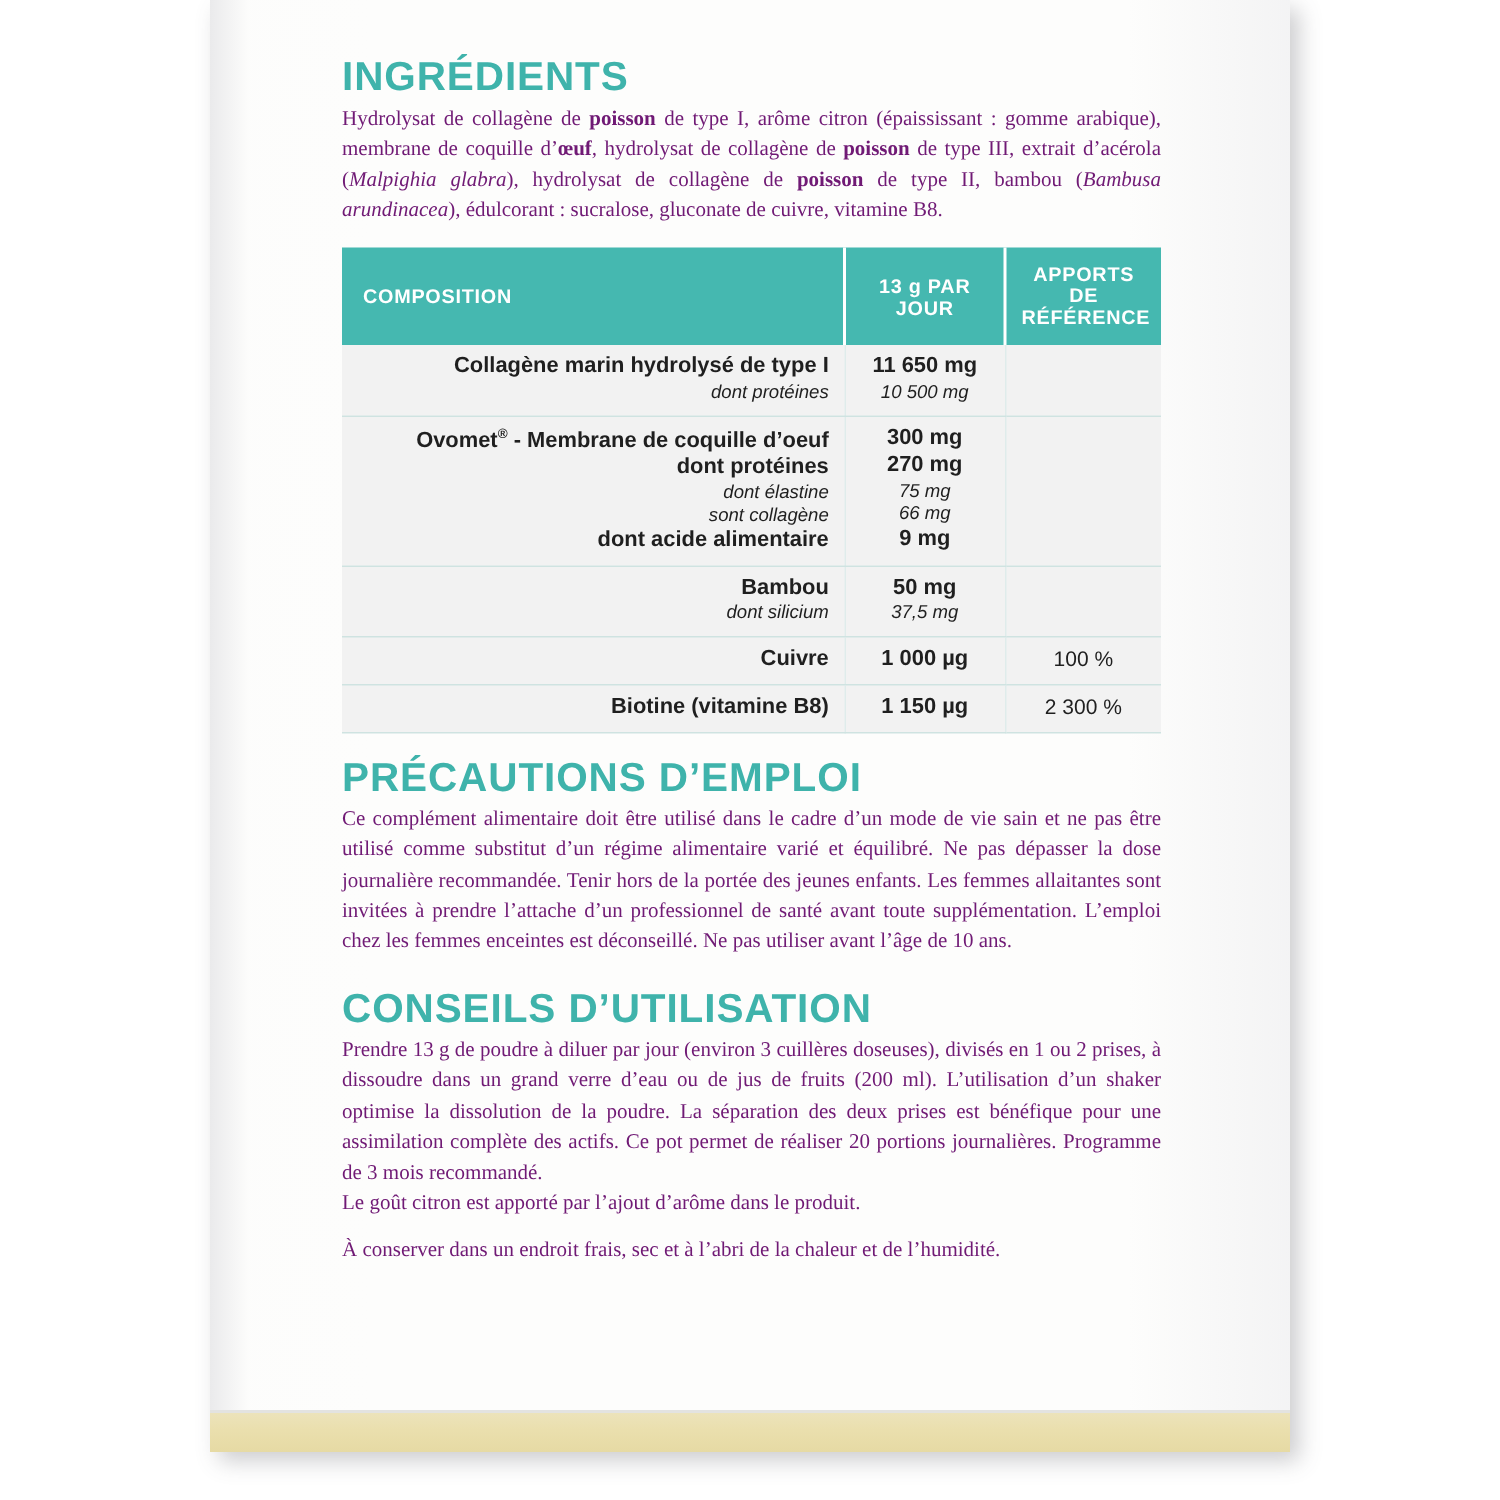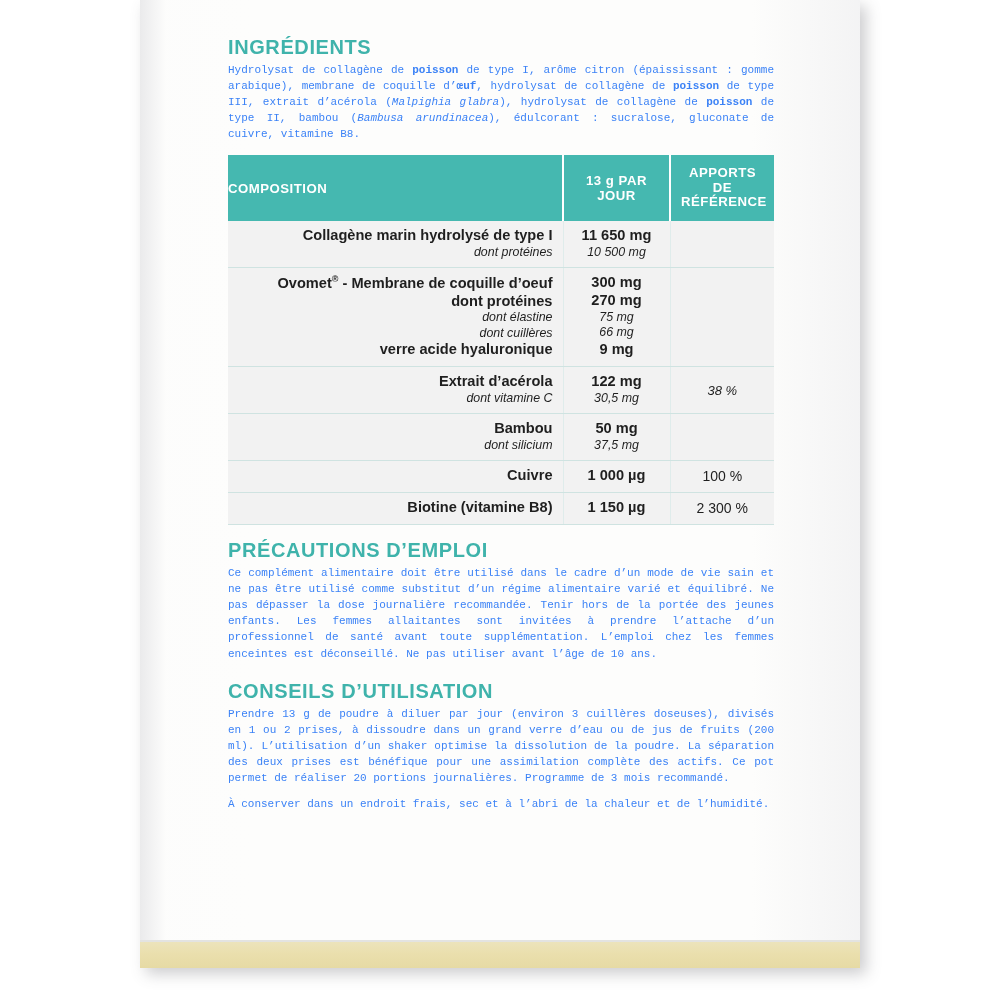--- a/index.html
+++ b/index.html
@@ -61,34 +61,34 @@
   
   #content {
     position: absolute;
     left: 88px;      
     top: 36px;
     width: 546px;    
   }
 
   .section-heading {
     color: #3fb3ab;
-    font-size: 20px;
+    font-size: 27px;
     font-weight: bold;
     letter-spacing: 0.6px;
     line-height: 1.15;
     margin-bottom: 3px;
     font-family: "Liberation Sans", sans-serif;
   }
 
   .body-text {
-    color: #3b82f6;
-    font-size: 11px;
+    color: #701a75;
+    font-size: 14px;
     line-height: 1.46;
     text-align: justify;
-    font-family: Liberation Mono, monospace;
+    font-family: Liberation Serif, serif;
   }
   .body-text.no-justify { text-align: left; }
 
   .body-text b { font-weight: bold; }
   .body-text i { font-style: italic; }
 
   
   #composition-table {
     width: 100%;
     margin-top: 13px;
@@ -107,21 +107,21 @@
     color: #ffffff;
     font-size: 13.2px;
     font-weight: bold;
     letter-spacing: 0.5px;
     padding: 11px 10px;
     vertical-align: middle;
     border-right: 2px solid #ffffff;
     height: 44px;
   }
   #composition-table thead th:last-child { border-right: none; }
-  #composition-table thead th.th-name { text-align: left; padding-left: 0; }
+  #composition-table thead th.th-name { text-align: left; padding-left: 14px; }
   #composition-table thead th.th-dose { text-align: center; }
   #composition-table thead th.th-ref  { text-align: center; line-height: 1.1; }
 
   #composition-table tbody td {
     background: #f2f2f2;
     border-bottom: 1.5px solid #cfe3e1;
     border-right: 1.5px solid #dfeceb;
     padding: 6px 10px 7px 10px;
     vertical-align: middle;
     color: #1f1f1f;
@@ -202,45 +202,34 @@
               <div class="line-main">11 650 mg</div>
               <div class="line-sub">10 500 mg</div>
             </td>
             <td class="cell-ref"></td>
           </tr>
           <tr>
             <td class="cell-name">
               <div class="line-main">Ovomet<sup class="reg">®</sup> - Membrane de coquille d’oeuf</div>
               <div class="line-main">dont protéines</div>
               <div class="line-sub">dont élastine</div>
-              <div class="line-sub">dont cuillères</div>
-              <div class="line-main">verre acide hyaluronique</div>
+              <div class="line-sub">sont collagène</div>
+              <div class="line-main">dont acide alimentaire</div>
             </td>
             <td class="cell-dose">
               <div class="line-main">300 mg</div>
               <div class="line-main">270 mg</div>
               <div class="line-sub">75 mg</div>
               <div class="line-sub">66 mg</div>
               <div class="line-main">9 mg</div>
             </td>
             <td class="cell-ref"></td>
           </tr>
           <tr>
             <td class="cell-name">
-              <div class="line-main">Extrait d’acérola</div>
-              <div class="line-sub">dont vitamine C</div>
-            </td>
-            <td class="cell-dose">
-              <div class="line-main">122 mg</div>
-              <div class="line-sub">30,5 mg</div>
-            </td>
-            <td class="cell-ref"><span class="ref-val">38 %</span></td>
-          </tr>
-          <tr>
-            <td class="cell-name">
               <div class="line-main">Bambou</div>
               <div class="line-sub">dont silicium</div>
             </td>
             <td class="cell-dose">
               <div class="line-main">50 mg</div>
               <div class="line-sub">37,5 mg</div>
             </td>
             <td class="cell-ref"></td>
           </tr>
           <tr>
@@ -265,20 +254,21 @@
     </table>
 
     <div class="block-precautions">
       <div class="section-heading">PRÉCAUTIONS D’EMPLOI</div>
       <div class="body-text">Ce complément alimentaire doit être utilisé dans le cadre d’un mode de vie sain et ne pas être utilisé comme substitut d’un régime alimentaire varié et équilibré. Ne pas dépasser la dose journalière recommandée. Tenir hors de la portée des jeunes enfants. Les femmes allaitantes sont invitées à prendre l’attache d’un professionnel de santé avant toute supplémentation. L’emploi chez les femmes enceintes est déconseillé. Ne pas utiliser avant l’âge de 10 ans.</div>
     </div>
 
     <div class="block-conseils">
       <div class="section-heading">CONSEILS D’UTILISATION</div>
       <div class="body-text">Prendre 13 g de poudre à diluer par jour (environ 3 cuillères doseuses), divisés en 1 ou 2 prises, à dissoudre dans un grand verre d’eau ou de jus de fruits (200 ml). L’utilisation d’un shaker optimise la dissolution de la poudre. La séparation des deux prises est bénéfique pour une assimilation complète des actifs. Ce pot permet de réaliser 20 portions journalières. Programme de 3 mois recommandé.</div>
+      <div class="body-text no-justify">Le goût citron est apporté par l’ajout d’arôme dans le produit.</div>
       <div class="spacer-line"></div>
       <div class="body-text no-justify">À conserver dans un endroit frais, sec et à l’abri de la chaleur et de l’humidité.</div>
     </div>
 
   </div>
 
   <div id="box-bottom-strip-edge"></div>
   <div id="box-bottom-strip"></div>
 </div>
 

